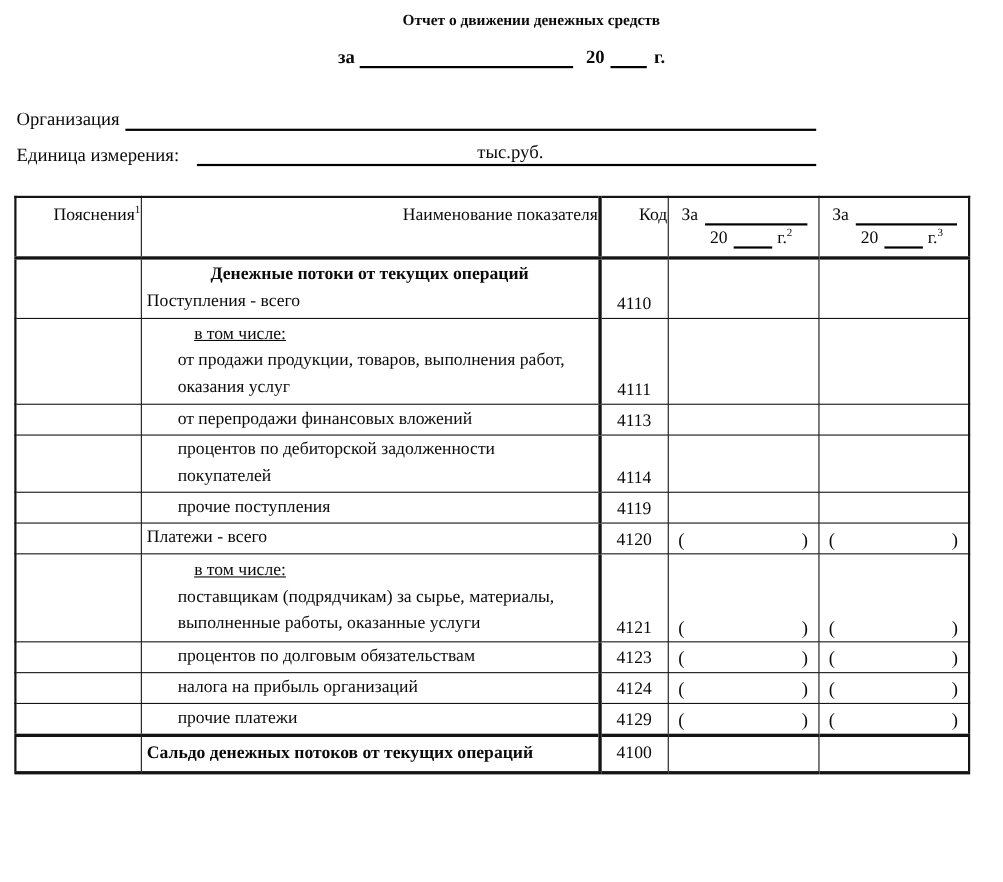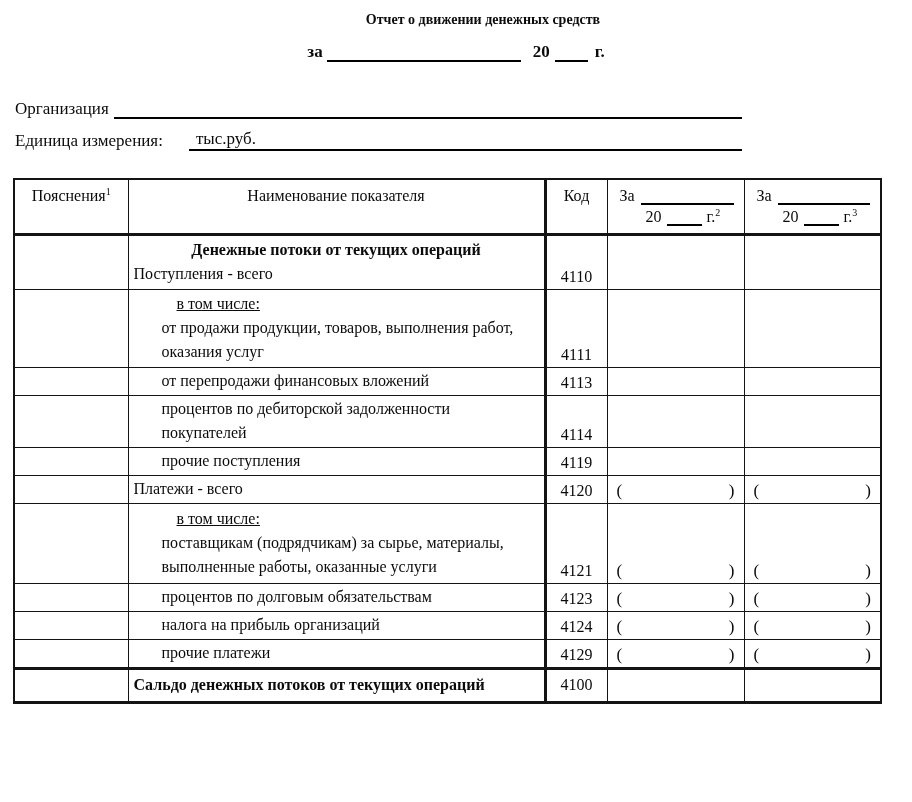--- a/index.html
+++ b/index.html
@@ -50,23 +50,24 @@
   .org-line .fill-line { flex: 1; margin-left: 5px; }
   .unit-line {
     position: absolute;
     top: 129px; left: 15px; width: 727px;
     display: flex;
     align-items: flex-end;
     font-size: 17px;
   }
   .unit-line .fill-line {
     flex: 1;
-    margin-left: 26px;
+    margin-left: 16px;
     padding-left: 7px;
     height: 22px;
+    text-align: center;
   }
   .fill-line { border-bottom: 2px solid #000; height: 22px; }
   
   .form-table {
     position: absolute;
     top: 178px; left: 13px;
     width: 867px;
     border-collapse: collapse;
     table-layout: fixed;
     font-size: 16px;
@@ -75,21 +76,21 @@
     border: 1px solid #141414;
     overflow: hidden;
   }
   .form-table { border: 2px solid #141414; }
   .form-table th {
     font-weight: normal;
     vertical-align: top;
     padding-top: 7px;
     border-bottom: 3px solid #141414;
   }
-  th.h-notes, th.h-name, th.h-code { text-align: center; }
+  th.h-notes, th.h-name, th.h-code { text-align: right; }
   th.h-period { text-align: left; padding-left: 12px; padding-right: 10px; }
   .h-period .za-row { display: flex; align-items: flex-end; }
   .h-period .za-row .blank { flex: 1; margin-left: 6px; height: 18px; }
   .h-period .yr-row { display: flex; align-items: flex-end; padding-left: 26px; margin-top: 3px; }
   .h-period .yr-row .blank { width: 35px; margin: 0 5px; height: 18px; }
   sup { font-size: 10px; line-height: 0; }
   .c-code, .h-code { border-left: 3px solid #141414 !important; }
   td.c-notes { background: #fff; }
   td.c-name { vertical-align: middle; padding: 1px 4px 2px 4px; }
   .ln { line-height: 24px; white-space: nowrap; }

